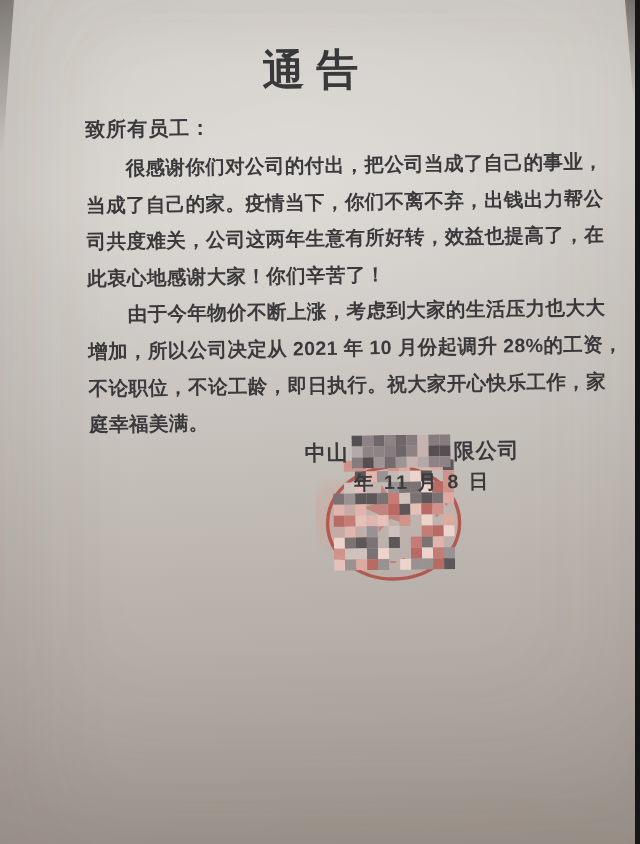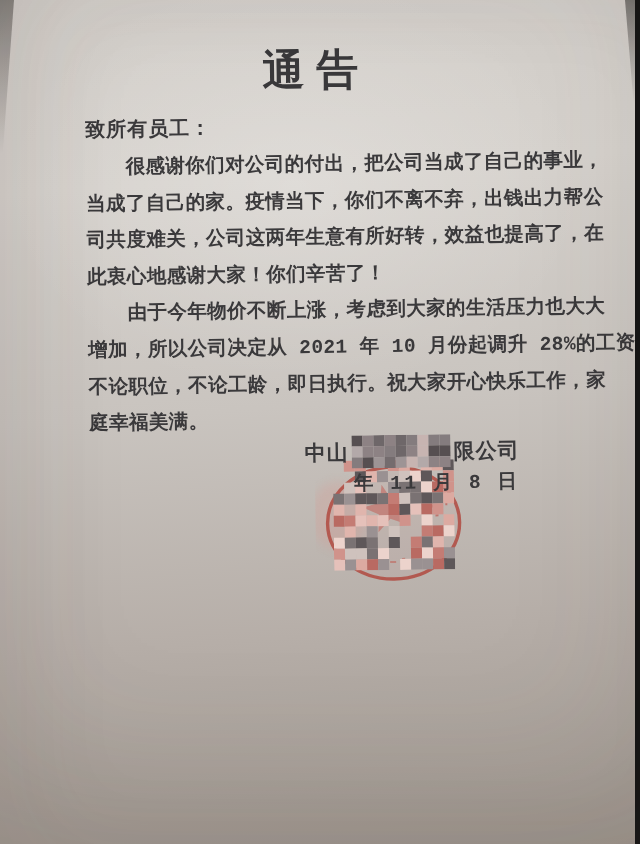--- a/index.html
+++ b/index.html
@@ -7,21 +7,20 @@
     width:640px;height:844px;overflow:hidden;
     font-family:"Liberation Sans","DejaVu Sans",sans-serif;
     background:#111;
   }
   
   .photo{
     position:relative;width:640px;height:844px;overflow:hidden;
     background:
       radial-gradient(ellipse 420px 300px at 46% 22%, rgba(255,255,255,0.22), rgba(255,255,255,0) 70%),
       linear-gradient(176deg,#d2cec9 0%,#d6d2cd 22%,#c9c4bf 48%,#b6aea8 74%,#a79f98 92%,#a19890 100%);
-    font-family: Liberation Mono, monospace;
   }
   .photo::after{ 
     content:"";position:absolute;inset:0;pointer-events:none;
     box-shadow:inset 0 -70px 140px rgba(70,58,50,0.10), inset 40px 0 90px rgba(70,58,50,0.05);
   }
   .edge-right{position:absolute;top:0;right:0;width:5px;height:844px;background:#141414;}
   .edge-corner-tl{
     position:absolute;top:0;left:0;width:14px;height:190px;
     background:linear-gradient(170deg,rgba(40,36,34,0.45),rgba(40,36,34,0) 80%);
     clip-path:polygon(0 0,100% 0,0 100%);

